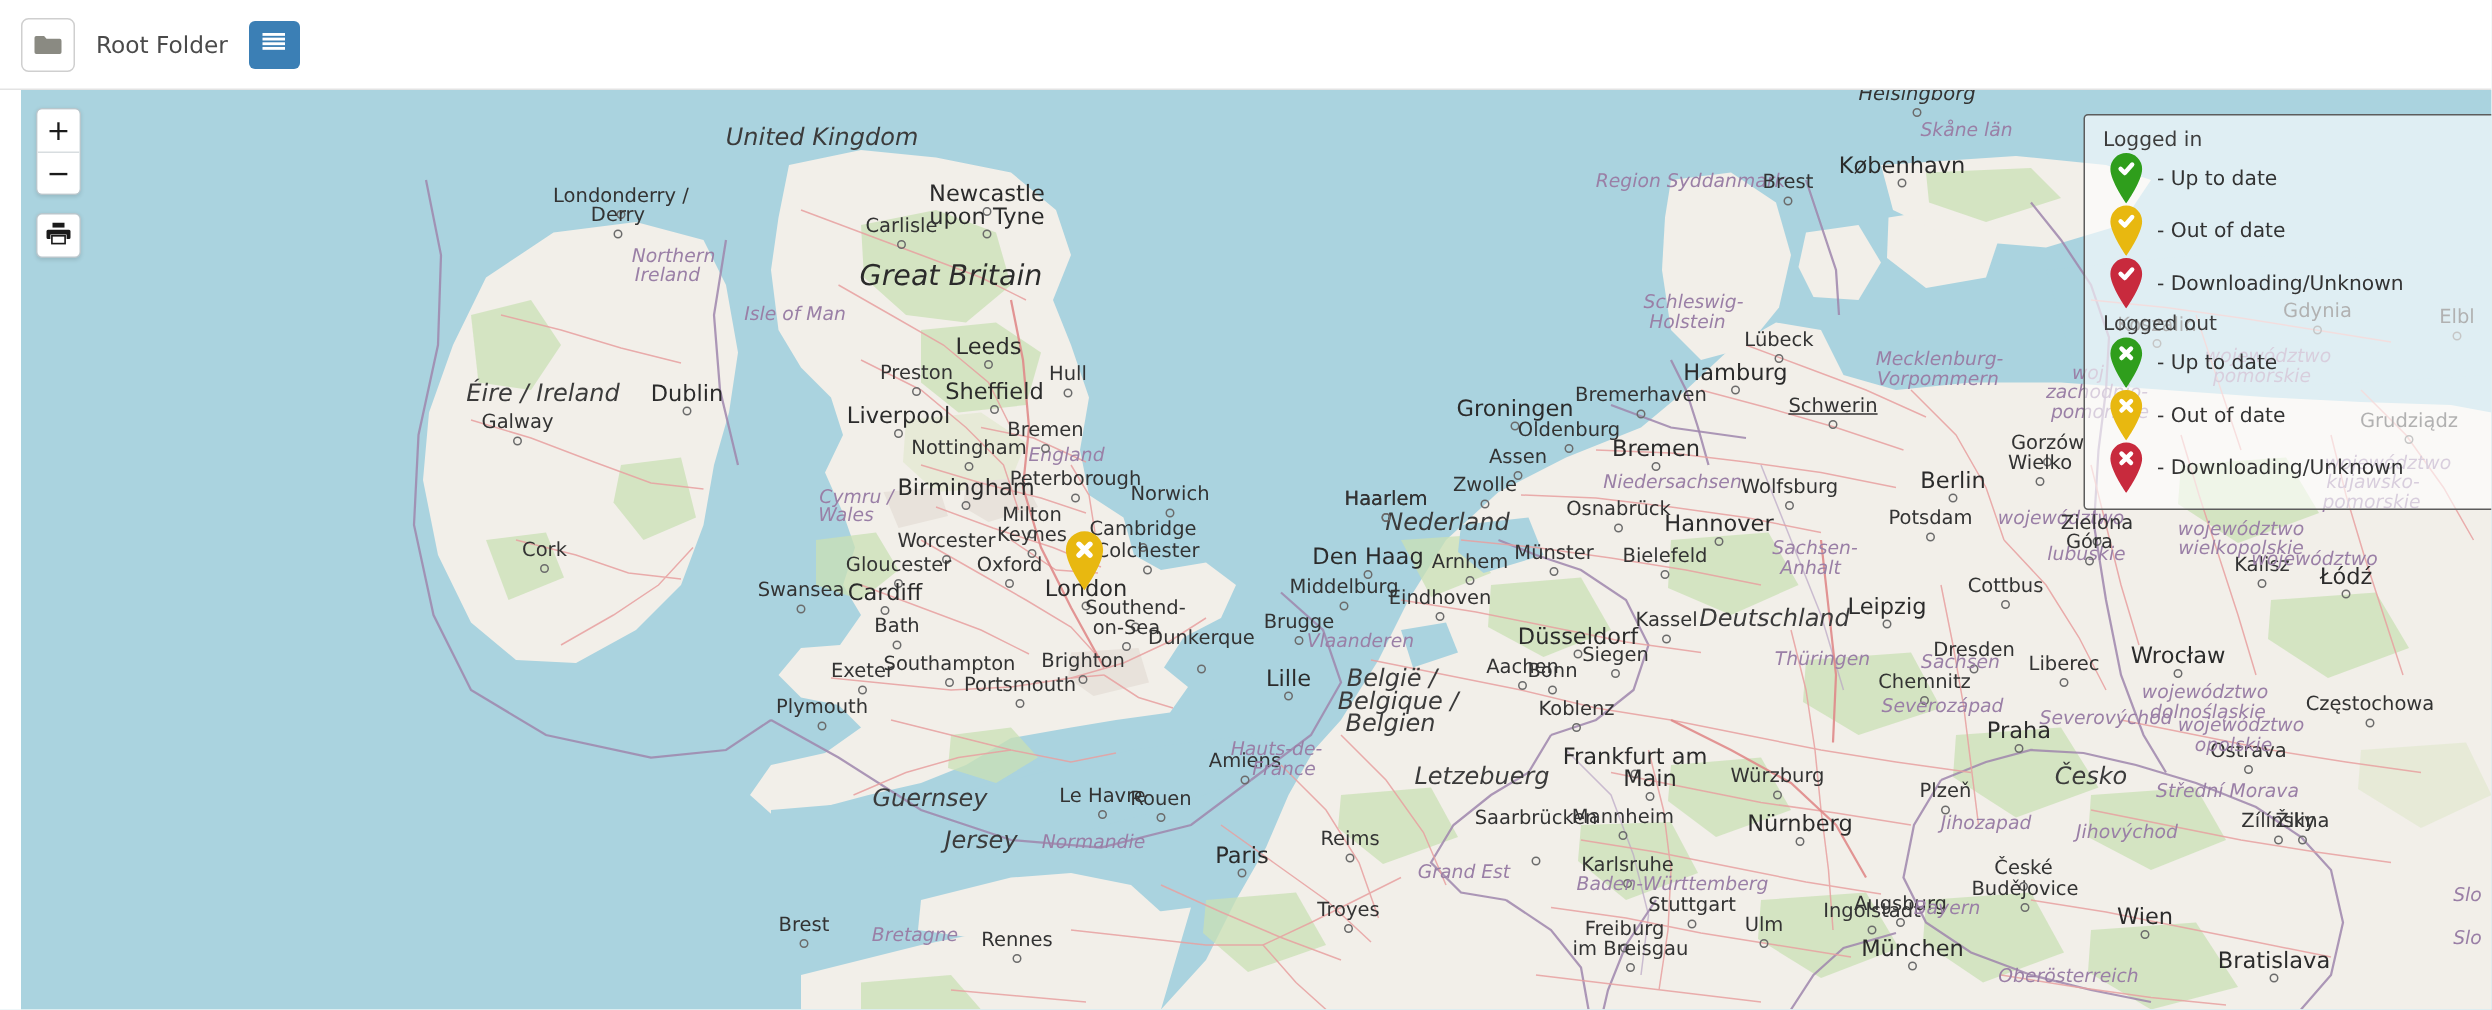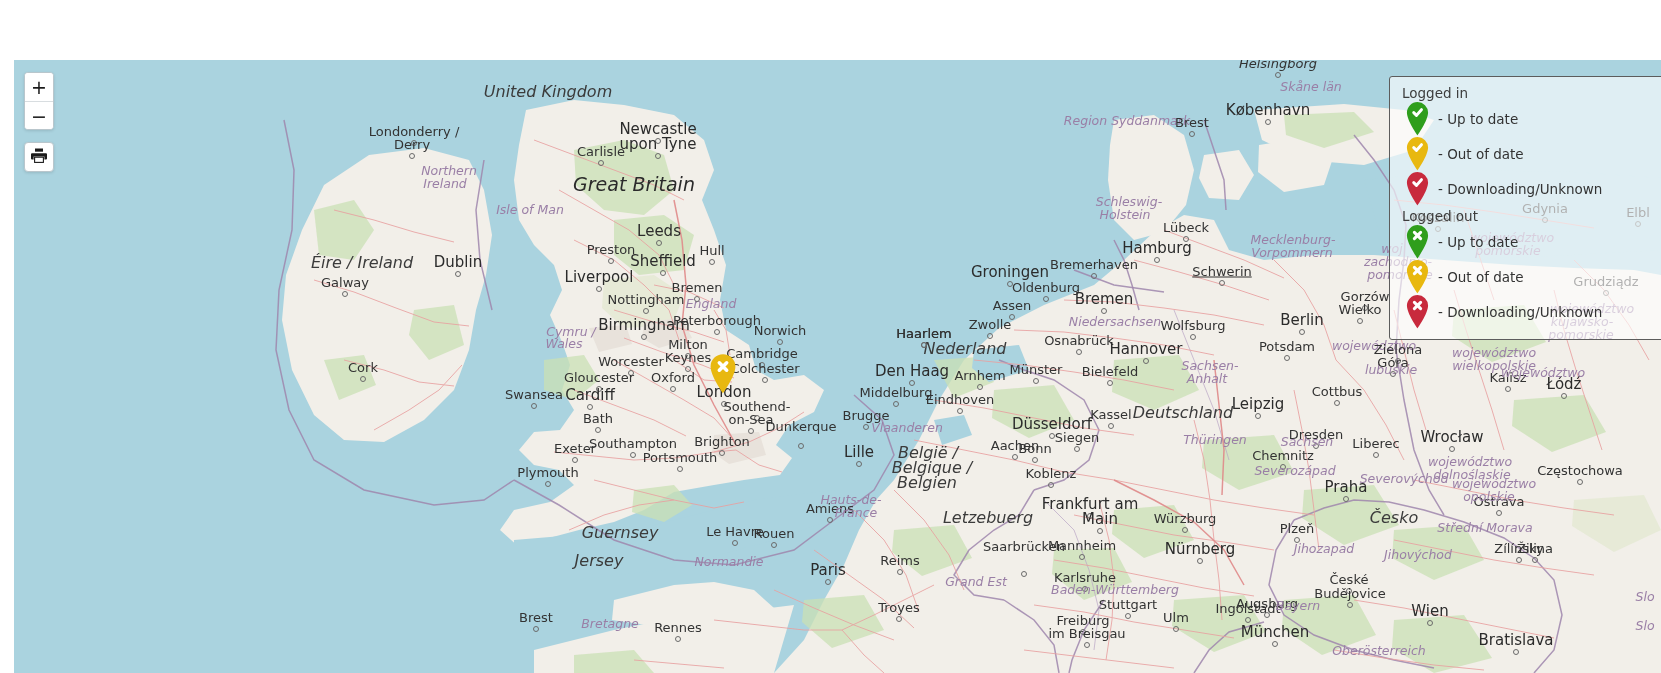--- a/index.html
+++ b/index.html
@@ -130,20 +130,40 @@
   .device-marker {
     position: absolute;
     transform: translate(-50%, -100%);
   }
 </style>
 </head>
 <body>
 
 <div class="app">
 
+  <div class="toolbar">
+    <div class="folder-btn">
+      <span>
+        <svg width="20" height="16" viewBox="0 0 20 16">
+          <path d="M1 3.2a1.2 1.2 0 0 1 1.2-1.2h5.2l1.6 1.9h8.8A1.2 1.2 0 0 1 19 5.1v7.7a1.2 1.2 0 0 1-1.2 1.2H2.2A1.2 1.2 0 0 1 1 12.8z" fill="#8a8a82"></path>
+        </svg>
+      </span>
+    </div>
+    <div class="folder-label">Root Folder</div>
+    <div class="list-btn">
+      <span>
+        <svg width="17" height="14" viewBox="0 0 17 14">
+          <rect x="1" y="1" width="15" height="1.9" fill="#fff"></rect>
+          <rect x="1" y="4.1" width="15" height="1.9" fill="#fff"></rect>
+          <rect x="1" y="7.2" width="15" height="1.9" fill="#fff"></rect>
+          <rect x="1" y="10.3" width="15" height="1.9" fill="#fff"></rect>
+        </svg>
+      </span>
+    </div>
+  </div>
 
   <div class="map-wrap">
 
     <svg class="map-canvas" viewBox="0 0 1647 613" preserveAspectRatio="none">
       <defs>
         <style>
           .land   { fill:#f2efe9; }
           .forest { fill:#c9e0b4; opacity:.75; }
           .heath  { fill:#e3e9d2; opacity:.8; }
           .urban  { fill:#e8e2db; }
@@ -389,21 +409,21 @@
         <div class="lbl lbl-city" style="left: 534px; top: 412px;">Plymouth</div>
         <div class="citydot" style="left: 534px; top: 424px;"></div>
         <div class="lbl lbl-city" style="left: 787px; top: 366px;">Dunkerque</div>
         <div class="citydot" style="left: 787px; top: 386px;"></div>
         <div class="lbl lbl-bigcity" style="left: 845px; top: 392px;">Lille</div>
         <div class="citydot" style="left: 845px; top: 404px;"></div>
         <div class="lbl lbl-city" style="left: 852px; top: 355px;">Brugge</div>
         <div class="citydot" style="left: 852px; top: 367px;"></div>
         <div class="lbl lbl-region" style="left: 893px; top: 367px;">Vlaanderen</div>
         <div class="lbl lbl-country" style="left: 606px; top: 472px;">Guernsey</div>
-        <div class="lbl lbl-country" style="left: 585px; top: 500px;">Jersey</div>
+        <div class="lbl lbl-country" style="left: 640px; top: 500px;">Jersey</div>
         <div class="lbl lbl-city" style="left: 721px; top: 471px;">Le Havre</div>
         <div class="citydot" style="left: 721px; top: 483px;"></div>
         <div class="lbl lbl-city" style="left: 760px; top: 473px;">Rouen</div>
         <div class="citydot" style="left: 760px; top: 485px;"></div>
         <div class="lbl lbl-region" style="left: 715px; top: 501px;">Normandie</div>
         <div class="lbl lbl-bigcity" style="left: 814px; top: 510px;">Paris</div>
         <div class="citydot" style="left: 814px; top: 522px;"></div>
         <div class="lbl lbl-city" style="left: 886px; top: 500px;">Reims</div>
         <div class="citydot" style="left: 886px; top: 512px;"></div>
         <div class="lbl lbl-city" style="left: 816px; top: 448px;">Amiens</div>

